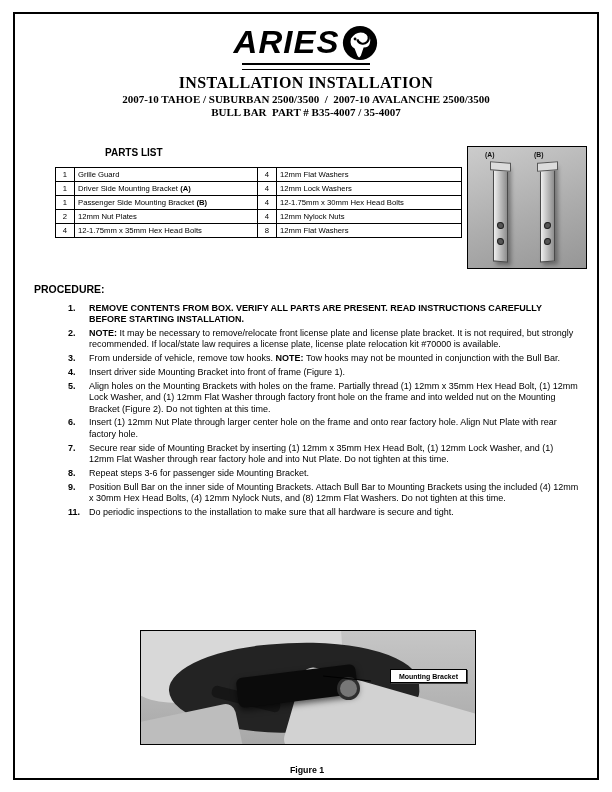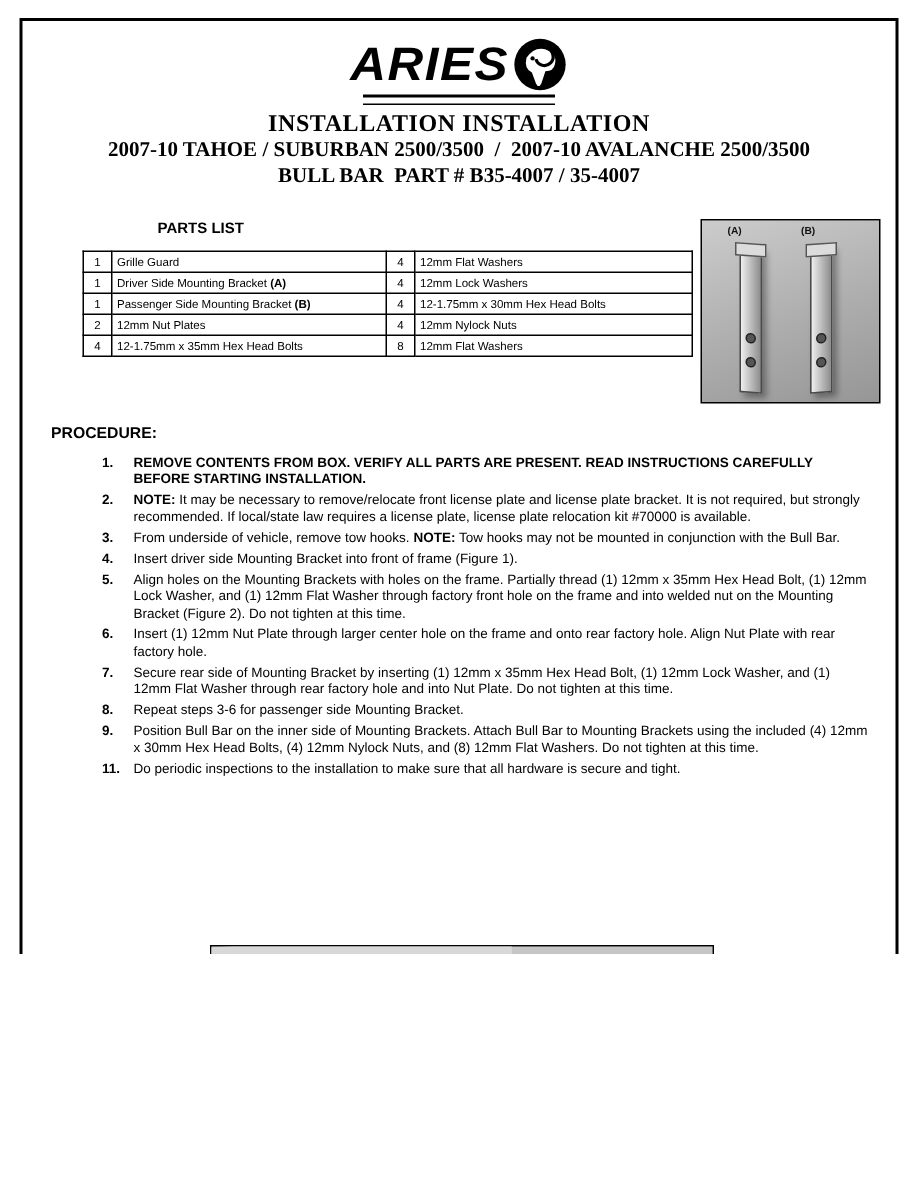--- a/index.html
+++ b/index.html
@@ -1,30 +1,30 @@
 <!DOCTYPE html>
 <html><head>
 <meta charset="utf-8">
 <style>
   html,body{margin:0;padding:0;}
   body{width:612px;height:792px;background:#fff;color:#000;font-family:"Liberation Sans",sans-serif;}
-  .page{position:relative;width:612px;height:636px;background:#fff;overflow:hidden;}
+  .page{position:relative;width:612px;height:792px;background:#fff;overflow:hidden;}
   .page-border{position:absolute;left:13px;top:12px;width:582px;height:764px;border:2px solid #000;pointer-events:none;}
 
   
   .header{position:absolute;top:24px;left:0;width:612px;text-align:center;}
   .logo{position:relative;display:inline-block;margin-bottom:1px;}
   .logo-row{display:flex;align-items:center;justify-content:center;}
   .logo-aries{font-style:italic;font-weight:bold;font-size:33px;letter-spacing:1px;transform:scaleY(.95);}
   .logo-circle{width:36px;height:36px;margin:0 0 0 3px;position:relative;z-index:2;flex:none;}
   .logo-offroad{font-style:italic;font-weight:bold;font-size:26px;letter-spacing:1px;color:#f6c500;
     text-shadow:-1px -1px 0 #000,1px -1px 0 #000,-1px 1px 0 #000,1px 1px 0 #000,2px 2px 0 #000;margin-left:2px;}
   .logo-lines{height:4px;border-top:2px solid #000;border-bottom:1px solid #000;margin:1px 8px 0 8px;}
   .doc-title{font-family:"Liberation Serif",serif;font-weight:bold;font-size:16px;letter-spacing:.4px;margin-top:3px;}
-  .doc-sub{font-family:"Liberation Serif",serif;font-weight:bold;font-size:14px;white-space:pre-wrap;margin-top:1px;}
+  .doc-sub{font-family:"Liberation Serif",serif;font-weight:bold;font-size:11px;white-space:pre-wrap;margin-top:1px;}
 
   
   .parts-heading{position:absolute;left:57px;top:147px;font-size:10px;font-weight:bold;padding-left:48px;}
   table.parts{position:absolute;left:55px;top:167px;border-collapse:collapse;font-size:7.7px;}
   table.parts td{border:1px solid #000;height:13px;padding:0 3px;white-space:nowrap;}
   table.parts td.qty{width:12px;text-align:center;}
   table.parts td.desc1{width:176px;}
   table.parts td.desc2{width:178px;}
 
   

